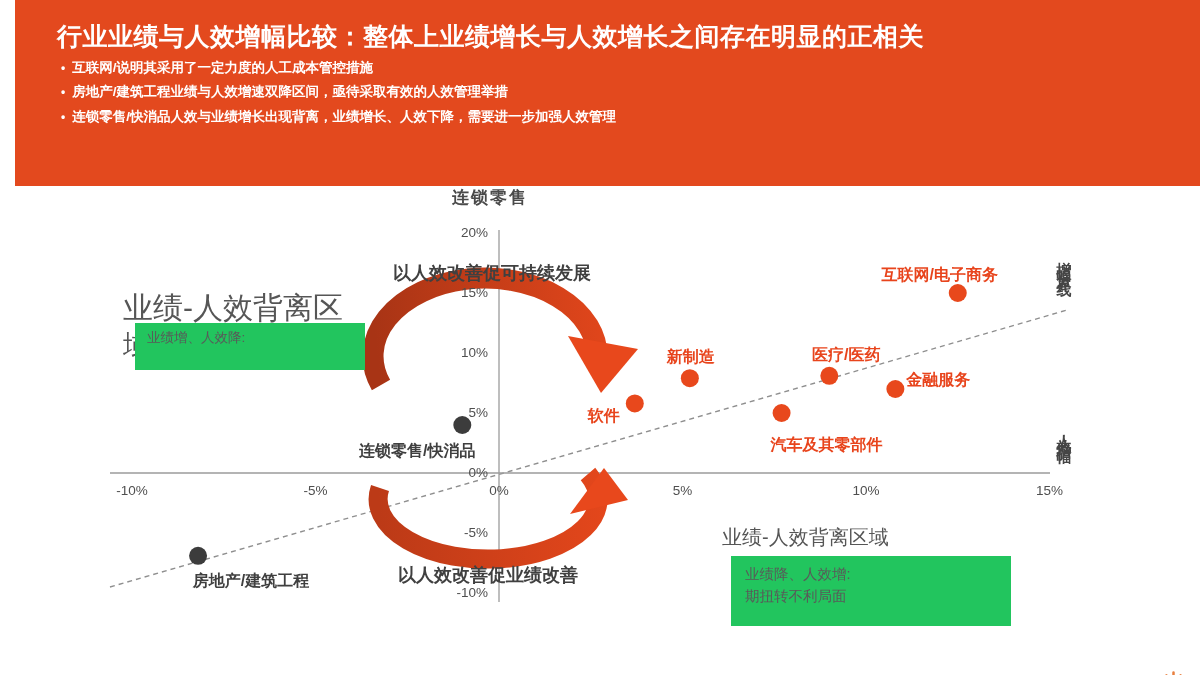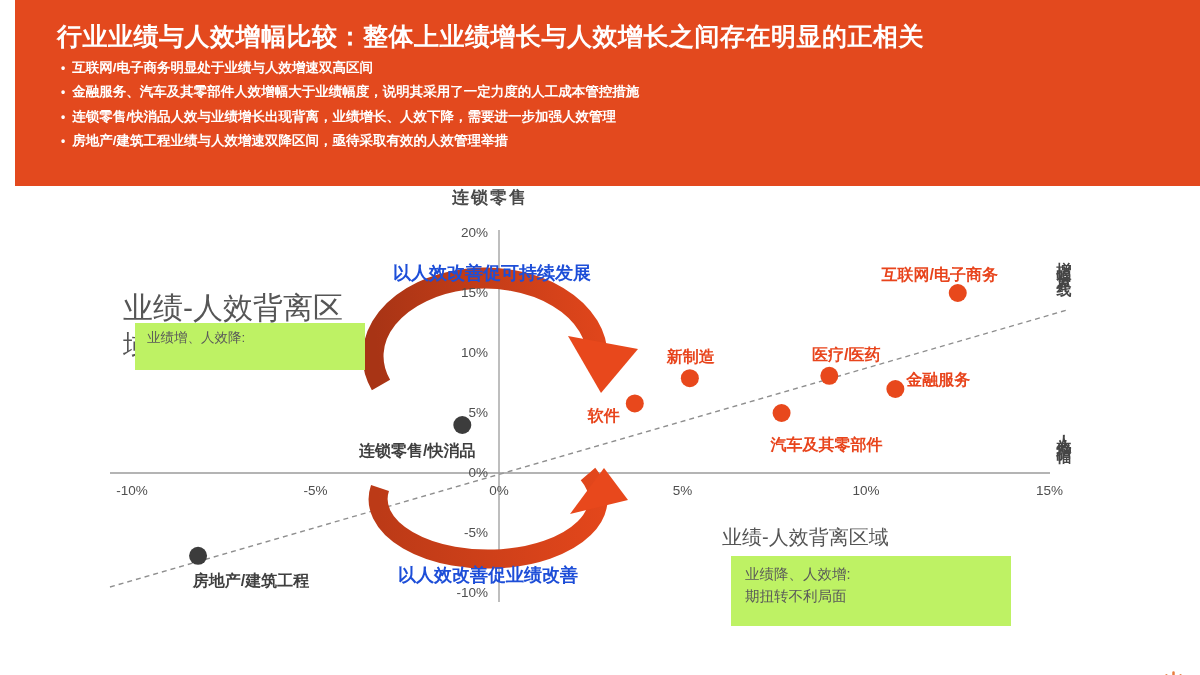--- a/index.html
+++ b/index.html
@@ -19,29 +19,29 @@
   }
   .header-bullets li{line-height:24.4px;}
   .header-bullets li::before{content:"•";margin-right:7px;font-size:12px;}
   
   svg.chart{position:absolute;left:0;top:0;width:1200px;height:675px;}
   .tick{font-size:13.5px;fill:#4f4f4f;}
   .pt-label{font-size:16px;font-weight:700;}
   
   .overlay{position:absolute;}
   .chart-title{left:452px;top:186px;font-size:17px;font-weight:700;color:#4a4a4a;letter-spacing:2px;}
-  .arrow-label{font-size:18px;font-weight:700;color:#1d4ed8;white-space:nowrap;transform:translateX(-50%);}
+  .arrow-label{font-size:18px;font-weight:700;color:#404040;white-space:nowrap;transform:translateX(-50%);}
   .arrow-label.top{left:492px;top:261px;}
   .arrow-label.bottom{left:488px;top:563px;}
   .left-zone-heading{
     left:123px;top:289px;width:232px;font-size:30px;font-weight:500;color:#565656;
     line-height:1.26;word-break:break-all;z-index:2;
   }
   .note-box{
-    background:#bef264;color:#595959;z-index:3;
+    background:#22c55e;color:#595959;z-index:3;
   }
   .note-box .line{white-space:nowrap;}
   .note-box-1{left:135px;top:323px;width:218px;height:37px;padding:6px 0 4px 12px;font-size:13.5px;line-height:1.35;}
   .right-zone-title{left:722px;top:524px;font-size:20px;font-weight:500;color:#565656;}
   .note-box-2{left:731px;top:556px;width:266px;height:54px;padding:8px 0 8px 14px;font-size:14.5px;line-height:1.5;}
   .v-label{
     writing-mode:vertical-rl;text-orientation:upright;letter-spacing:5px;
     font-size:15px;font-weight:700;color:#454545;white-space:nowrap;
   }
   .v-label.boundary{left:1054px;top:250px;}
@@ -109,24 +109,23 @@
         <circle cx="462.3" cy="425" r="9" fill="#3C3C3C"></circle>
         <text x="417.3" y="456" class="pt-label" text-anchor="middle" fill="#3F3F3F">连锁零售/快消品</text>
         <circle cx="198.06" cy="555.8" r="9" fill="#3C3C3C"></circle>
         <text x="251.06" y="585.8" class="pt-label" text-anchor="middle" fill="#3F3F3F">房地产/建筑工程</text>
       </g>
   </svg>
 
   <div class="header" style="background: rgb(227, 73, 30);">
     <div class="header-title">行业业绩与人效增幅比较：整体上业绩增长与人效增长之间存在明显的正相关</div>
     <ul class="header-bullets">
-      <li>互联网/电子商务明显处于业绩与人效增速双高区间</li>
-      <li>金融服务、汽车及其零部件人效增幅大于业绩幅度，说明其采用了一定力度的人工成本管控措施</li>
+      <li>互联网/说明其采用了一定力度的人工成本管控措施</li>
+      <li>房地产/建筑工程业绩与人效增速双降区间，亟待采取有效的人效管理举措</li>
       <li>连锁零售/快消品人效与业绩增长出现背离，业绩增长、人效下降，需要进一步加强人效管理</li>
-      <li>房地产/建筑工程业绩与人效增速双降区间，亟待采取有效的人效管理举措</li>
     </ul>
   </div>
 
   <div class="overlay chart-title">连锁零售</div>
 
   <div class="overlay arrow-label top">以人效改善促可持续发展</div>
   <div class="overlay arrow-label bottom">以人效改善促业绩改善</div>
 
   <div class="overlay left-zone-heading">业绩-人效背离区域</div>
   <div class="overlay note-box note-box-1">

